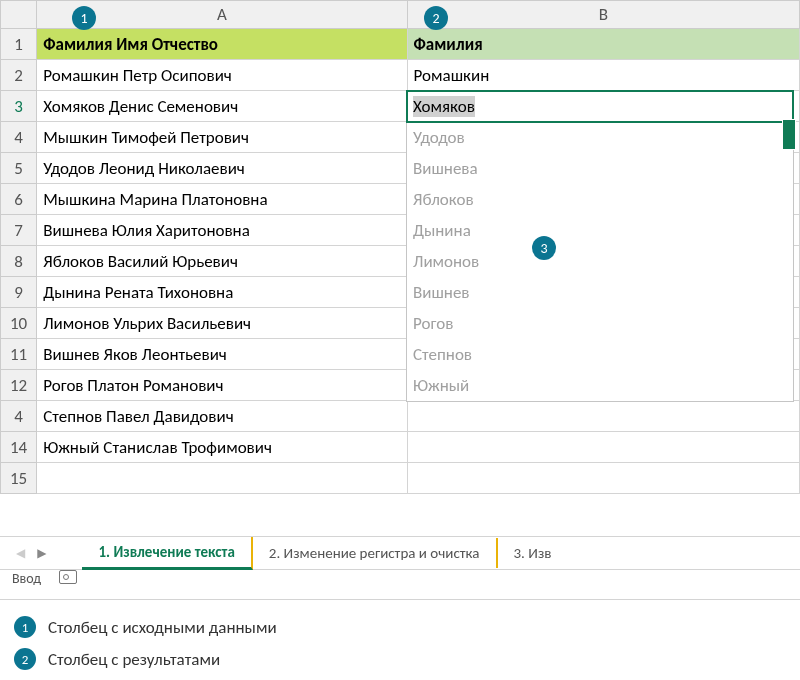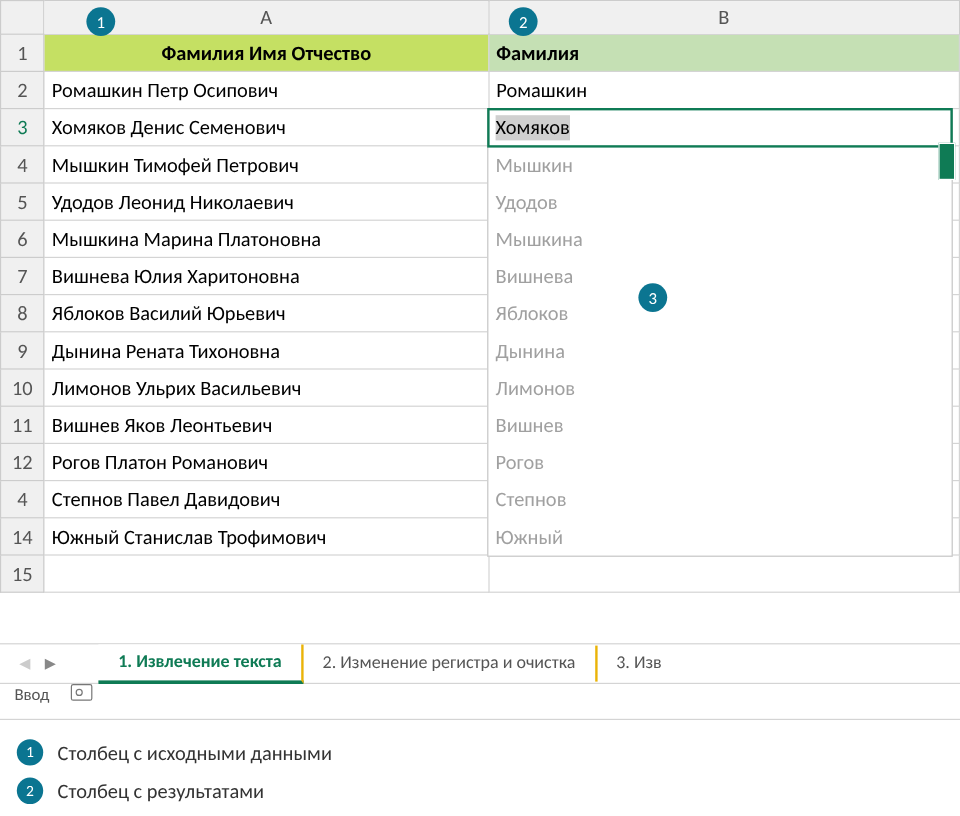--- a/index.html
+++ b/index.html
@@ -45,21 +45,20 @@
       border: 1px solid #d4d4d4;
       padding: 3px 6px;
       height: 31px;
       vertical-align: middle;
     }
     .col-a { width: 368px; }
     .col-b { width: 390px; }
     .header-a {
       background: #c5e063;
       font-weight: bold;
-      text-align: center;
     }
     .header-b {
       background: #c5e0b4;
       font-weight: bold;
       text-align: left;
     }
     .suggestion-box {
       position: absolute;
       background: #fff;
       border: 1px solid #c5c5c5;
@@ -268,23 +267,21 @@
       <td class="cell"></td>
       <td class="cell"></td>
     </tr>
   </tbody>
     </table>
 
   <div id="suggestion-overlay" class="suggestion-box" style="top: 90px; position: absolute;">
       <div class="first-suggestion" style="outline: rgb(15, 123, 85) solid 2px; outline-offset: -1px; text-align: center;">
         <span class="highlight">Хомяков</span>
       </div>
-      <div>Мышкин</div>
       <div>Удодов</div>
-      <div>Мышкина</div>
       <div>Вишнева</div>
       <div>Яблоков</div>
       <div>Дынина</div>
       <div>Лимонов</div>
       <div>Вишнев</div>
       <div>Рогов</div>
       <div>Степнов</div>
       <div>Южный</div>
       <div class="fill-handle" style="right: -3px; top: 28px;"></div>
     </div>

